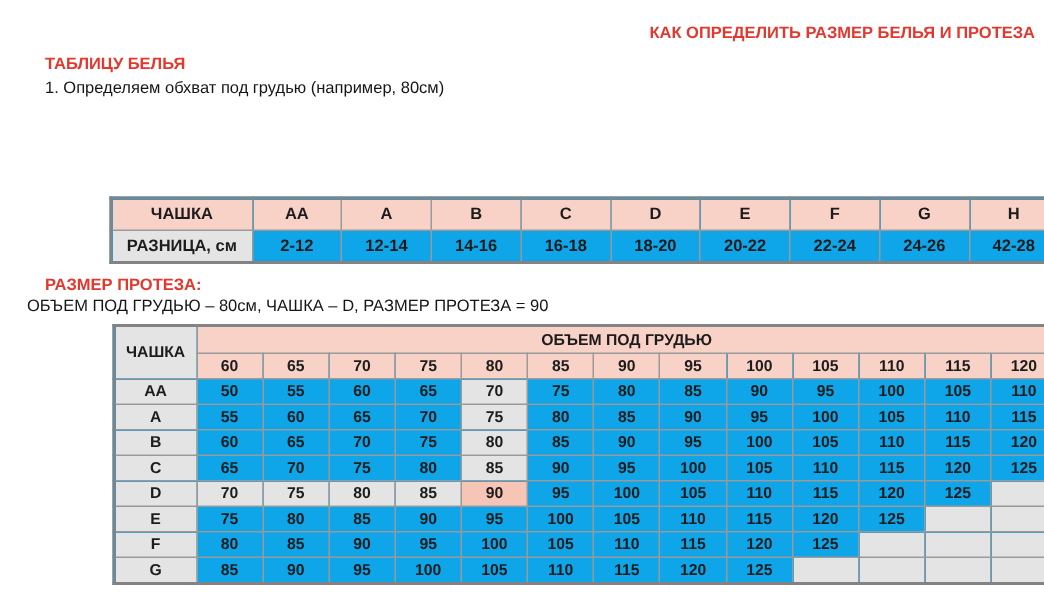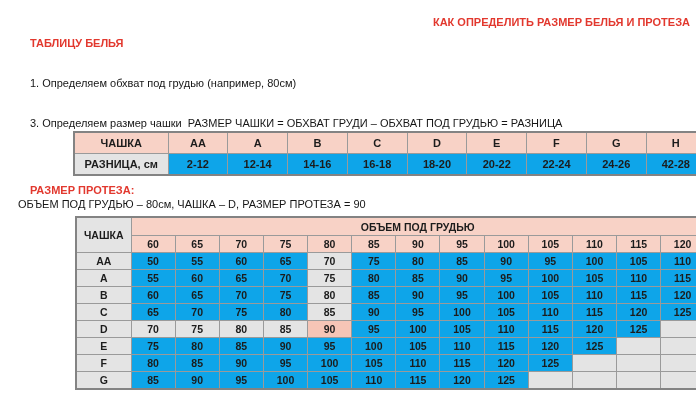--- a/index.html
+++ b/index.html
@@ -4,21 +4,21 @@
 <style>
   html,body{margin:0;padding:0;background:#fff;}
   .page{
     position:relative;width:696px;height:408px;background:#ffffff;
     font-family:"Liberation Sans",sans-serif;overflow:hidden;
   }
   .red-heading{color:var(--accent-red,#e2382e);font-weight:bold;font-size:11px;}
   .page-title{position:absolute;top:16px;right:6px;text-align:right;}
   .linen-heading{position:absolute;top:37px;left:30px;}
   .instructions{position:absolute;top:51px;left:30px;font-size:11px;color:#161616;}
-  .inst-line{line-height:16px;white-space:pre;margin-top:24px;}
+  .inst-line{line-height:16px;white-space:pre;}
   .prosthesis-heading{position:absolute;top:184px;left:30px;}
   .prosthesis-example{position:absolute;top:198px;left:18px;font-size:11px;color:#161616;font-weight:normal;}
 
   table{border-collapse:collapse;table-layout:fixed;background:#0ea5e9;margin-left:43px;}
   th,td{
     border:1px solid var(--border-gray,#9a9a9a);
     text-align:center;vertical-align:middle;padding:0;
     color:#1c1c1c;font-weight:bold;overflow:hidden;
   }
   .t1{position:absolute;top:131px;left:30px;width:634px;border:2px solid #838383;}
@@ -34,21 +34,20 @@
 <body>
 
 <div class="page">
 
   <div class="red-heading page-title">КАК ОПРЕДЕЛИТЬ РАЗМЕР БЕЛЬЯ И ПРОТЕЗА</div>
 
   <div class="red-heading linen-heading">ТАБЛИЦУ БЕЛЬЯ</div>
 
   <div class="instructions">
       <div class="inst-line">1. Определяем обхват под грудью (например, 80см)</div>
-      <div class="inst-line">3. Определяем размер чашки  РАЗМЕР ЧАШКИ = ОБХВАТ ГРУДИ – ОБХВАТ ПОД ГРУДЬЮ = РАЗНИЦА</div>
     </div>
 
   <table class="t1">
     <colgroup>
         <col style="width:94px">
       </colgroup>
     <tbody>
       <tr id="t1-cup-row">
         <th class="pink">ЧАШКА</th>
       <th class="pink">AA</th>

